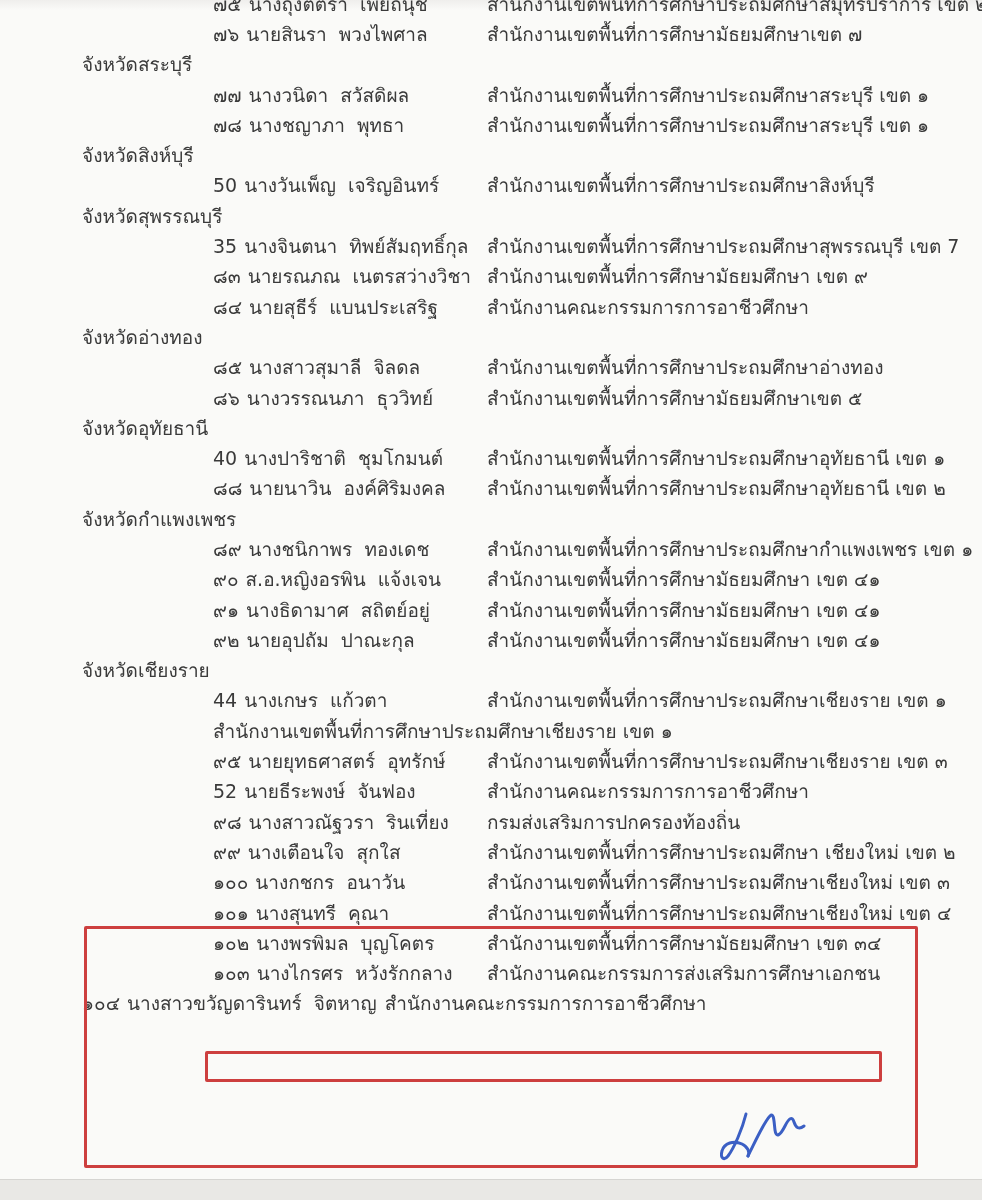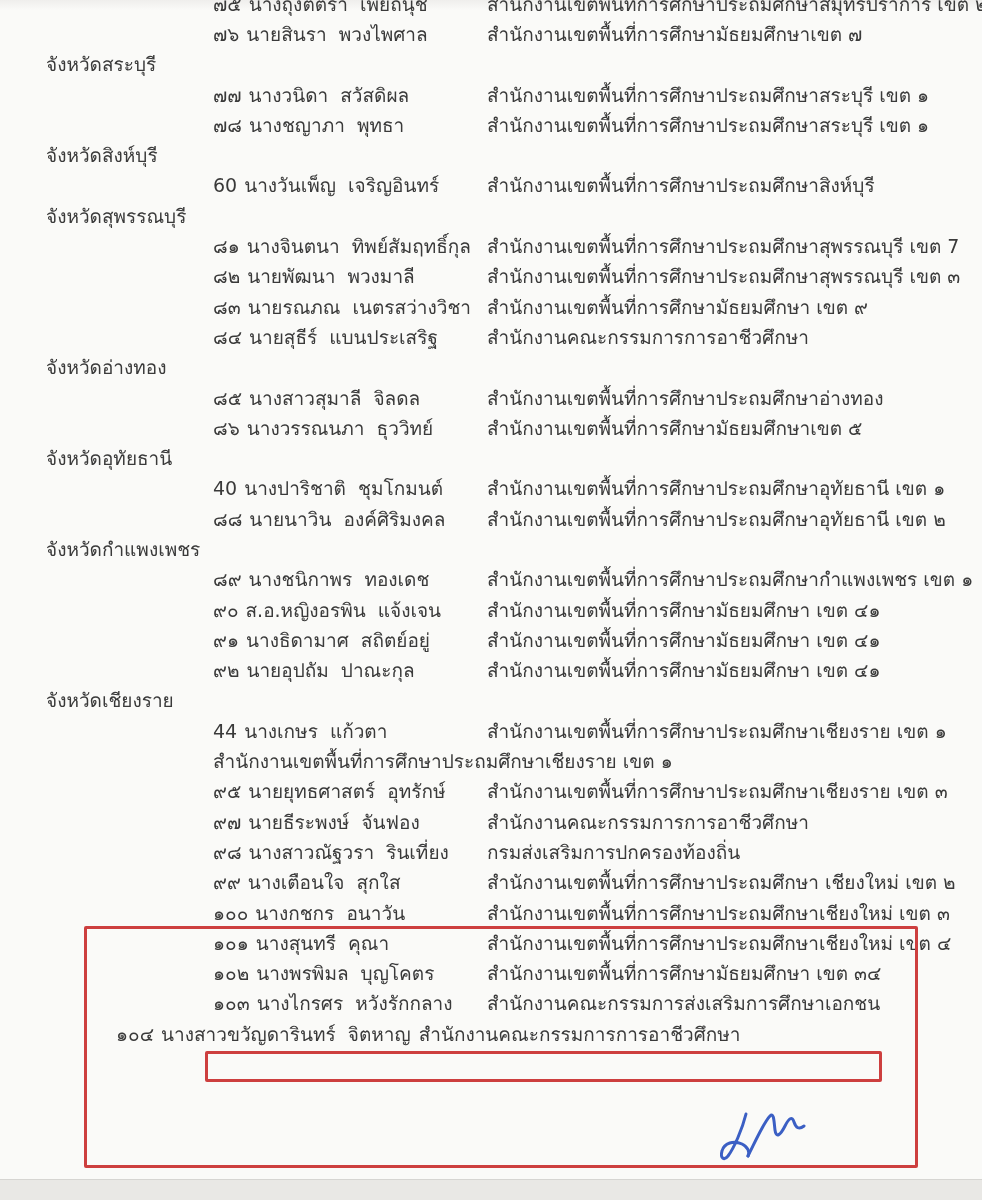--- a/index.html
+++ b/index.html
@@ -20,22 +20,22 @@
   .line {
     height:30.3px;
     display:flex;
     align-items:center;
     font-size:19px;
     line-height:1;
     white-space:pre;
     gap:8px;
   }
   .line.entry   { padding-left:213px; }
-  .line.entry.long { padding-left:116px; }
-  .line.province{ padding-left:46px; }
+  .line.entry.long { padding-left:82px; }
+  .line.province{ padding-left:82px; }
   .numname {
     display:inline-flex;
     gap:7px;
     min-width:266px;
     white-space:pre;
   }
   .entry.long .numname { min-width:0; }
   .office { white-space:pre; }
   
   .hl-box {
@@ -113,45 +113,38 @@
     <span class="office">สำนักงานเขตพื้นที่การศึกษาประถมศึกษาสระบุรี เขต ๑</span>
   </div>
 
 
   <div class="line province">
     <span class="plabel">จังหวัดสิงห์บุรี</span>
   </div>
 
   <div class="line entry">
     <span class="numname">
-      <span class="num">60</span>
+      <span class="num">50</span>
       <span class="name">นางวันเพ็ญ  เจริญอินทร์</span>
     </span>
     <span class="office">สำนักงานเขตพื้นที่การศึกษาประถมศึกษาสิงห์บุรี</span>
   </div>
 
   <div class="line province">
     <span class="plabel">จังหวัดสุพรรณบุรี</span>
   </div>
 
   <div class="line entry">
     <span class="numname">
-      <span class="num">๘๑</span>
+      <span class="num">35</span>
       <span class="name">นางจินตนา  ทิพย์สัมฤทธิ์กุล</span>
     </span>
     <span class="office">สำนักงานเขตพื้นที่การศึกษาประถมศึกษาสุพรรณบุรี เขต 7</span>
   </div>
 
-  <div class="line entry">
-    <span class="numname">
-      <span class="num">๘๒</span>
-      <span class="name">นายพัฒนา  พวงมาลี</span>
-    </span>
-    <span class="office">สำนักงานเขตพื้นที่การศึกษาประถมศึกษาสุพรรณบุรี เขต ๓</span>
-  </div>
 
   <div class="line entry">
     <span class="numname">
       <span class="num">๘๓</span>
       <span class="name">นายรณภณ  เนตรสว่างวิชา</span>
     </span>
     <span class="office">สำนักงานเขตพื้นที่การศึกษามัธยมศึกษา เขต ๙</span>
   </div>
 
   <div class="line entry">
@@ -258,21 +251,21 @@
     <span class="numname">
       <span class="num">๙๕</span>
       <span class="name">นายยุทธศาสตร์  อุทรักษ์</span>
     </span>
     <span class="office">สำนักงานเขตพื้นที่การศึกษาประถมศึกษาเชียงราย เขต ๓</span>
   </div>
 
 
   <div class="line entry">
     <span class="numname">
-      <span class="num">๙๗</span>
+      <span class="num">52</span>
       <span class="name">นายธีระพงษ์  จันฟอง</span>
     </span>
     <span class="office">สำนักงานคณะกรรมการการอาชีวศึกษา</span>
   </div>
 
   <div class="line entry">
     <span class="numname">
       <span class="num">๙๘</span>
       <span class="name">นางสาวณัฐวรา  รินเที่ยง</span>
     </span>

